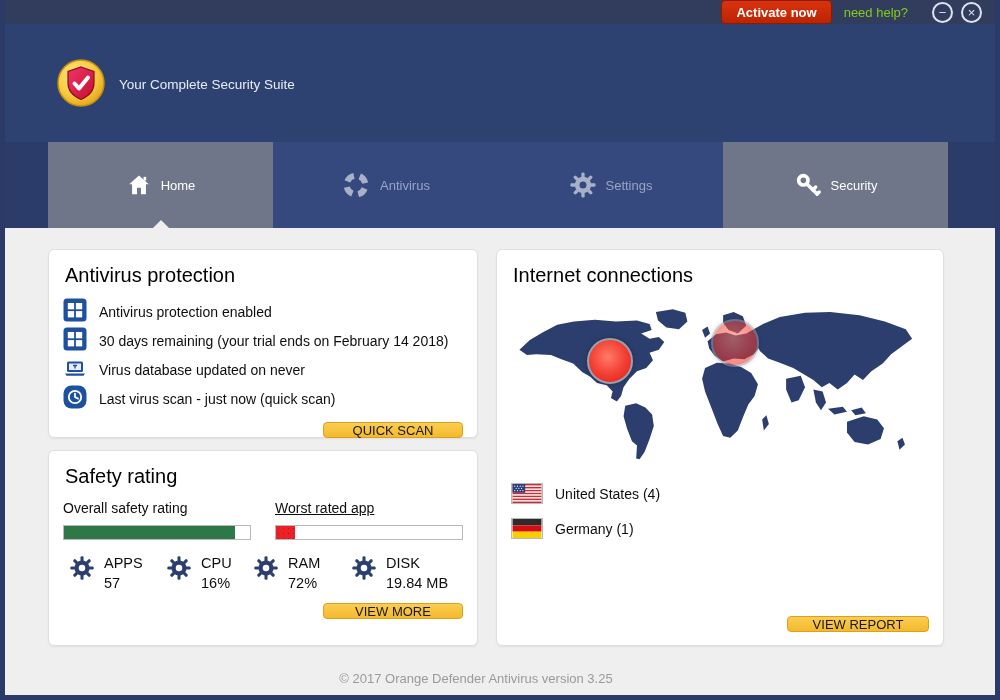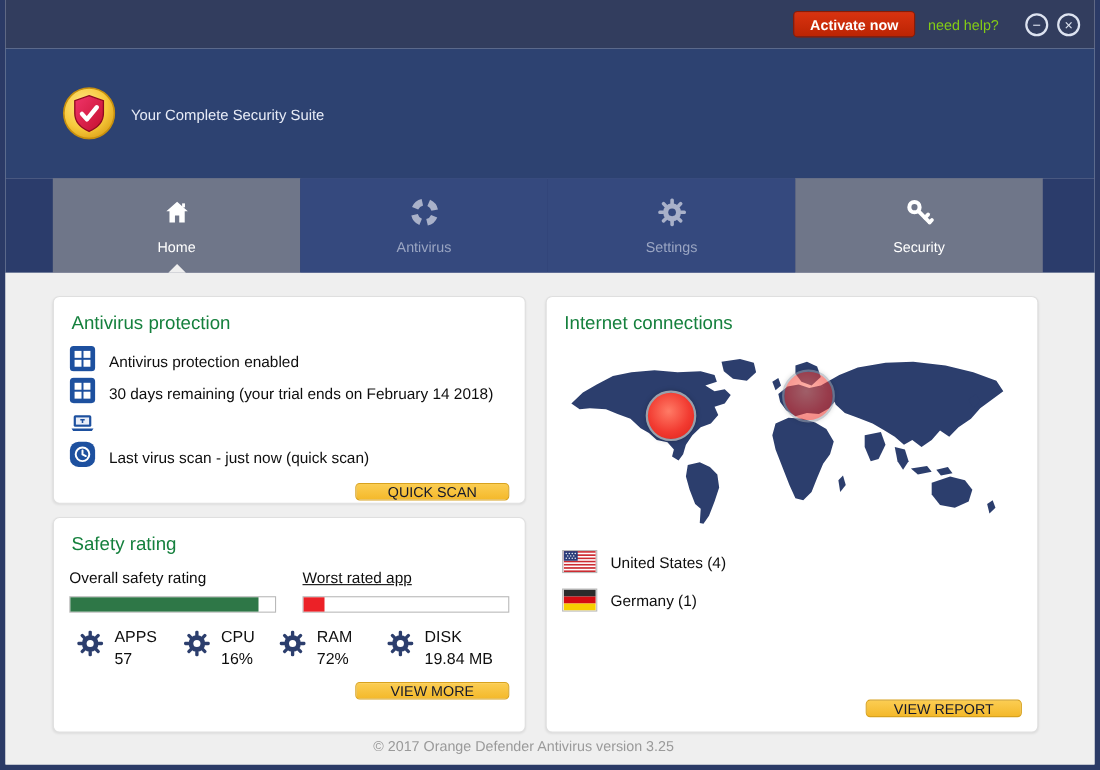--- a/index.html
+++ b/index.html
@@ -2,59 +2,59 @@
 <html><head>
 <meta charset="utf-8">
 <style>
   * { margin:0; padding:0; box-sizing:border-box; }
   html,body { width:1000px; height:700px; overflow:hidden; background:#efefef;
               font-family:"Liberation Sans", sans-serif; }
   .window { width:1000px; height:700px; border:5px solid #2b3a66; border-top:0;
             display:flex; flex-direction:column; background:#efefef; }
 
   
-  .titlebar { height:44px; background:#323d5e; display:flex; align-items:center;
+  .titlebar { height:24px; background:#323d5e; display:flex; align-items:center;
               justify-content:flex-end; padding-right:13px; flex:0 0 auto; }
   .btn-activate { height:24px; padding:0 14px; font-size:13px; font-weight:bold; color:#fff;
                   background:linear-gradient(#d93310,#bb2403); border:1px solid #8f1a00;
                   border-radius:4px; cursor:pointer; font-family:"Liberation Sans",sans-serif; }
   .help { font-size:13px; color:#84cc16; margin:0 16px 0 12px; cursor:pointer; }
   .winbtn { width:21px; height:21px; border:2px solid #dde3f0; border-radius:50%; color:#dde3f0;
             font-size:13px; line-height:17px; text-align:center; margin-left:8px; cursor:pointer; }
 
   
   .header { height:118px; background:#2d4271; display:flex; align-items:center;
             padding-left:52px; flex:0 0 auto; }
   .logo { width:48px; height:48px; }
   .titles { margin-left:14px; }
   .apptitle { color:#fff; font-size:21px; font-weight:bold; letter-spacing:0.2px; }
   .subtitle { color:#e8ecf7; font-size:13.5px; margin-top:3px; }
 
   
   .tabstrip { height:86px; background:#2b3c6b; display:flex; padding-left:43px; flex:0 0 auto; }
-  .tab { width:225px; height:86px; display:flex; flex-direction:column; align-items:center;
+  .tab { width:225px; height:86px; display:flex; flex-direction:row; align-items:center;
          justify-content:center; gap:9px; position:relative; cursor:pointer; }
   .tab.blue { background:#35497e; }
   .tab.gray { background:#6f7689; }
   .tab .tlabel { font-size:13px; }
   .tab.blue .tlabel { color:#9aa5c2; }
   .tab.gray .tlabel { color:#ffffff; }
   .ticon { height:30px; display:flex; align-items:center; justify-content:center; }
   .notch { position:absolute; bottom:0; left:50%; transform:translateX(-50%); width:0; height:0;
            border-left:8px solid transparent; border-right:8px solid transparent;
            border-bottom:8px solid #efefef; }
 
   
   .content { flex:1 1 auto; background:#efefef; padding:21px 0 0 43px; position:relative;
              display:flex; gap:18px; align-items:flex-start; }
   .col-left { width:430px; display:flex; flex-direction:column; }
   .col-right { width:448px; }
   .panel { background:#fff; border:1px solid #dfdfdf; border-radius:6px;
            box-shadow:0 1px 2px rgba(0,0,0,0.07); padding:10px 14px; width:100%; }
-  .panel-title { font-size:17px; color:#15803d; margin:4px 0 10px 2px; }
+  .panel-title { font-size:20px; color:#000000; margin:4px 0 10px 2px; }
 
   
   .p-protect { height:189px; }
   .pitem { display:flex; align-items:center; gap:12px; height:29px; }
   .pitem .ptext { font-size:14px; color:#0e0e0e; }
   .btnrow { display:flex; justify-content:flex-end; margin-top:9px; }
   .btn-yellow { width:140px; height:16px; background:linear-gradient(#fbcd52,#f4b92b);
                 border:1px solid #d8a21e; border-radius:4px; font-size:13px; color:#15182b;
                 display:flex; align-items:center; justify-content:center; cursor:pointer;
                 font-family:"Liberation Sans",sans-serif; }
@@ -224,20 +224,21 @@
 
         <div class="pitem">
           <span>
             <svg width="24" height="24" viewBox="0 0 24 24">
               <rect x="4" y="5.5" width="16" height="10.5" rx="1.5" fill="#1d509f"></rect>
               <rect x="6" y="7.5" width="12" height="6.5" fill="#e9eef8"></rect>
               <path d="M10 9.5 h4 M12 9.5 v3" stroke="#1d509f" stroke-width="1.4" fill="none"></path>
               <path d="M2 17.5 h20 l-1.5 2.3 h-17 Z" fill="#1d509f"></path>
             </svg>
           </span>
+          <span class="ptext">Virus database updated on never</span>
         </div>
 
         <div class="pitem">
           <span>
             <svg width="24" height="24" viewBox="0 0 24 24">
               <rect x="0.5" y="0.5" width="23" height="23" rx="8" fill="#1d509f"></rect>
               <circle cx="12" cy="12" r="6.2" fill="none" stroke="#fff" stroke-width="1.8"></circle>
               <path d="M12 8.6 V12 L15 13.6" fill="none" stroke="#fff" stroke-width="1.8" stroke-linecap="round"></path>
             </svg>
           </span>

